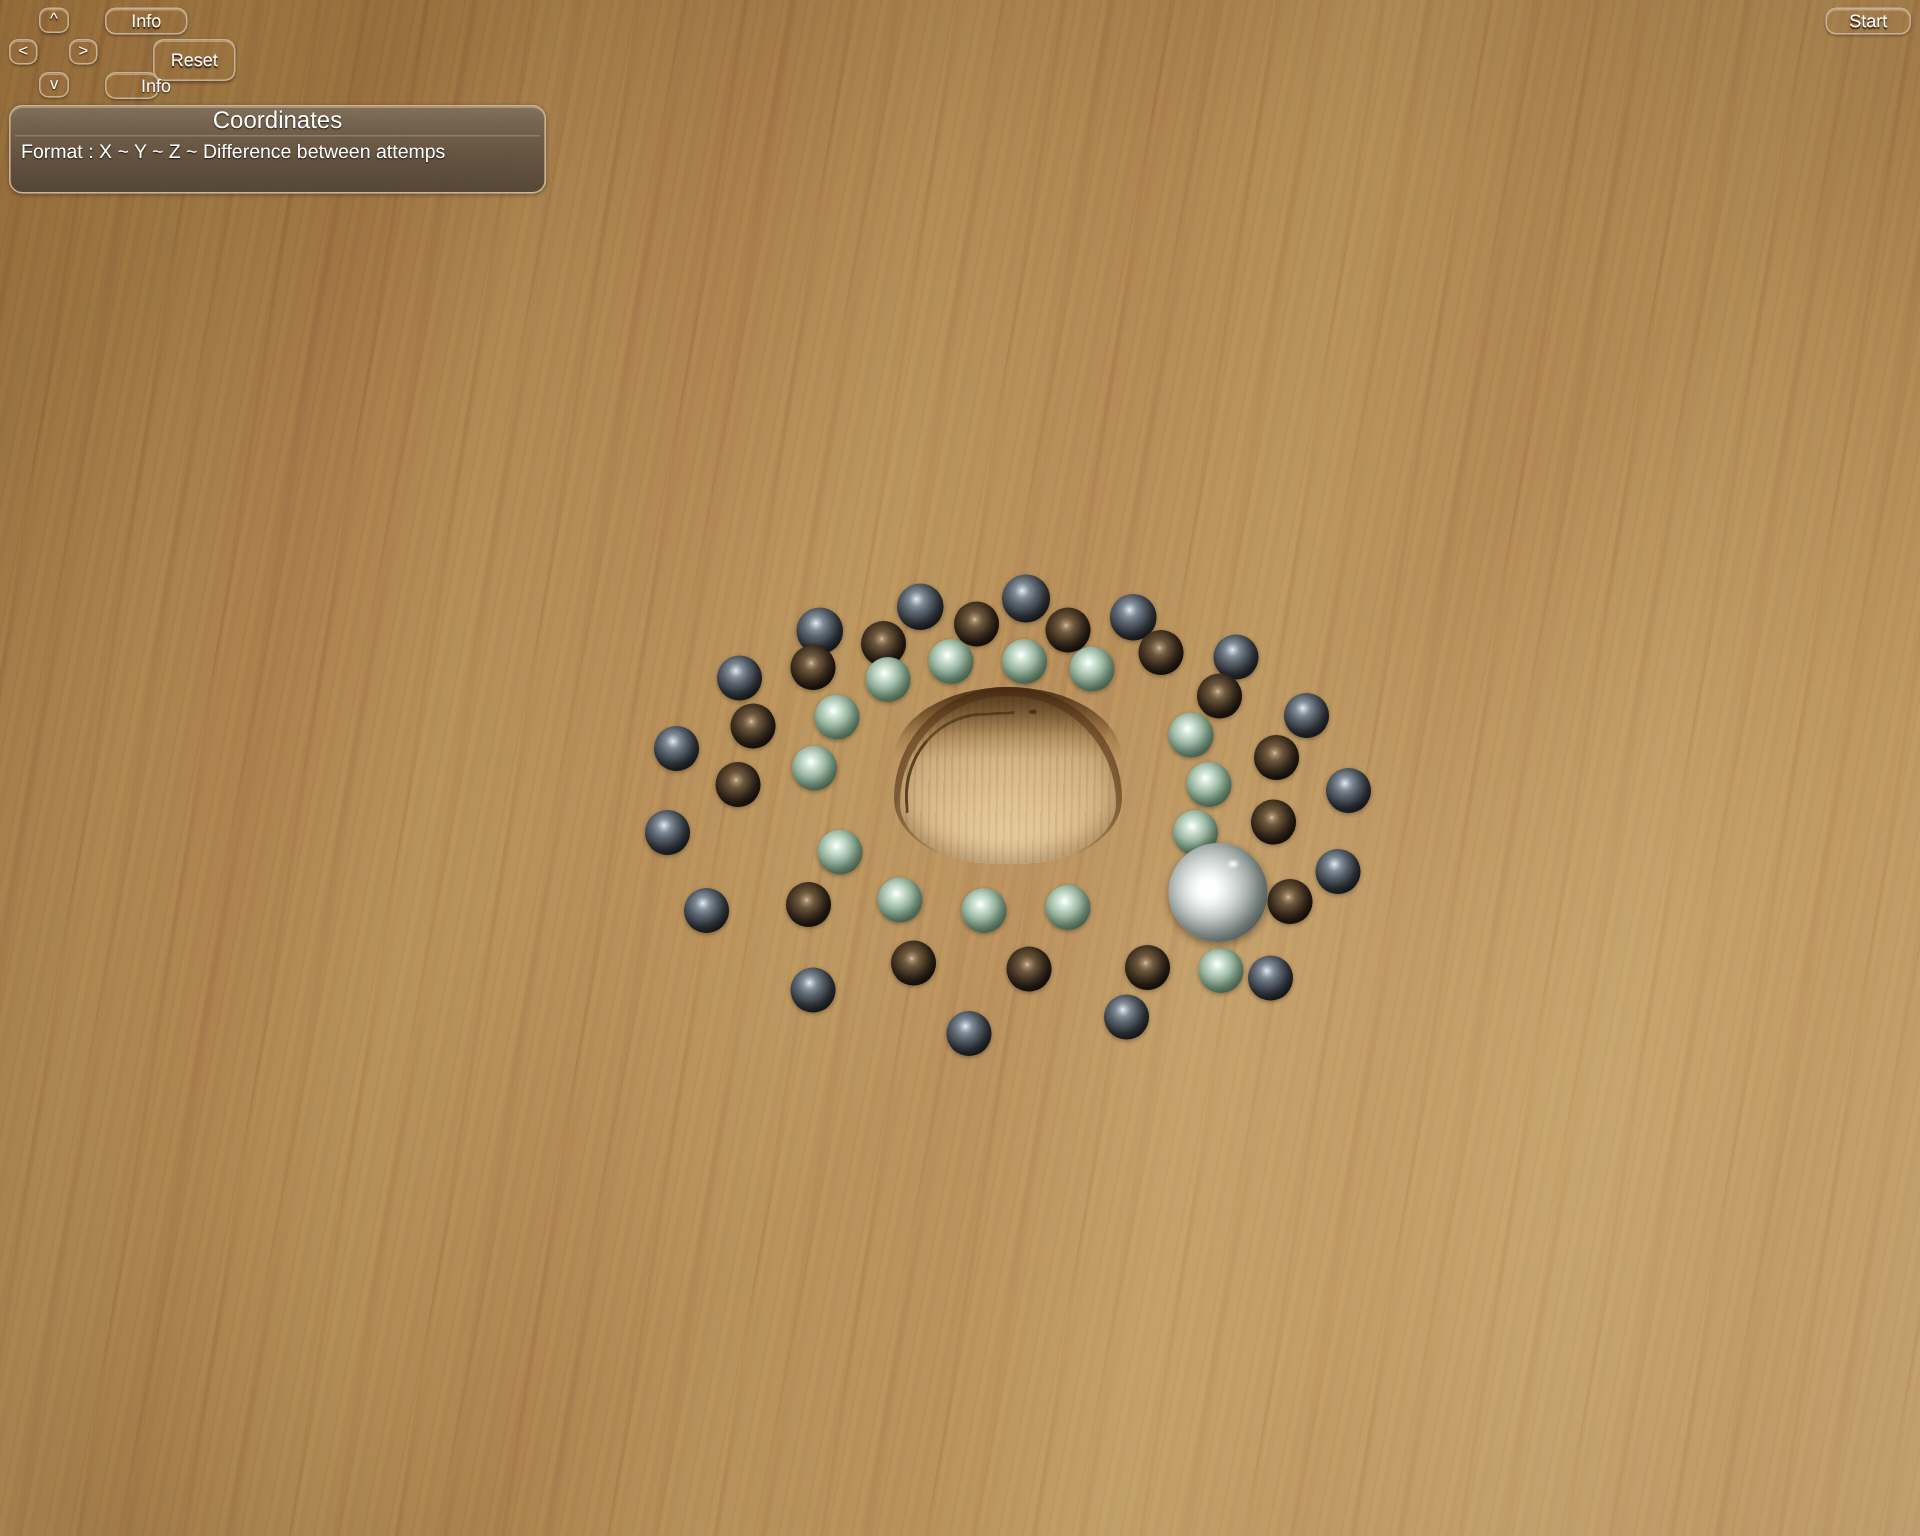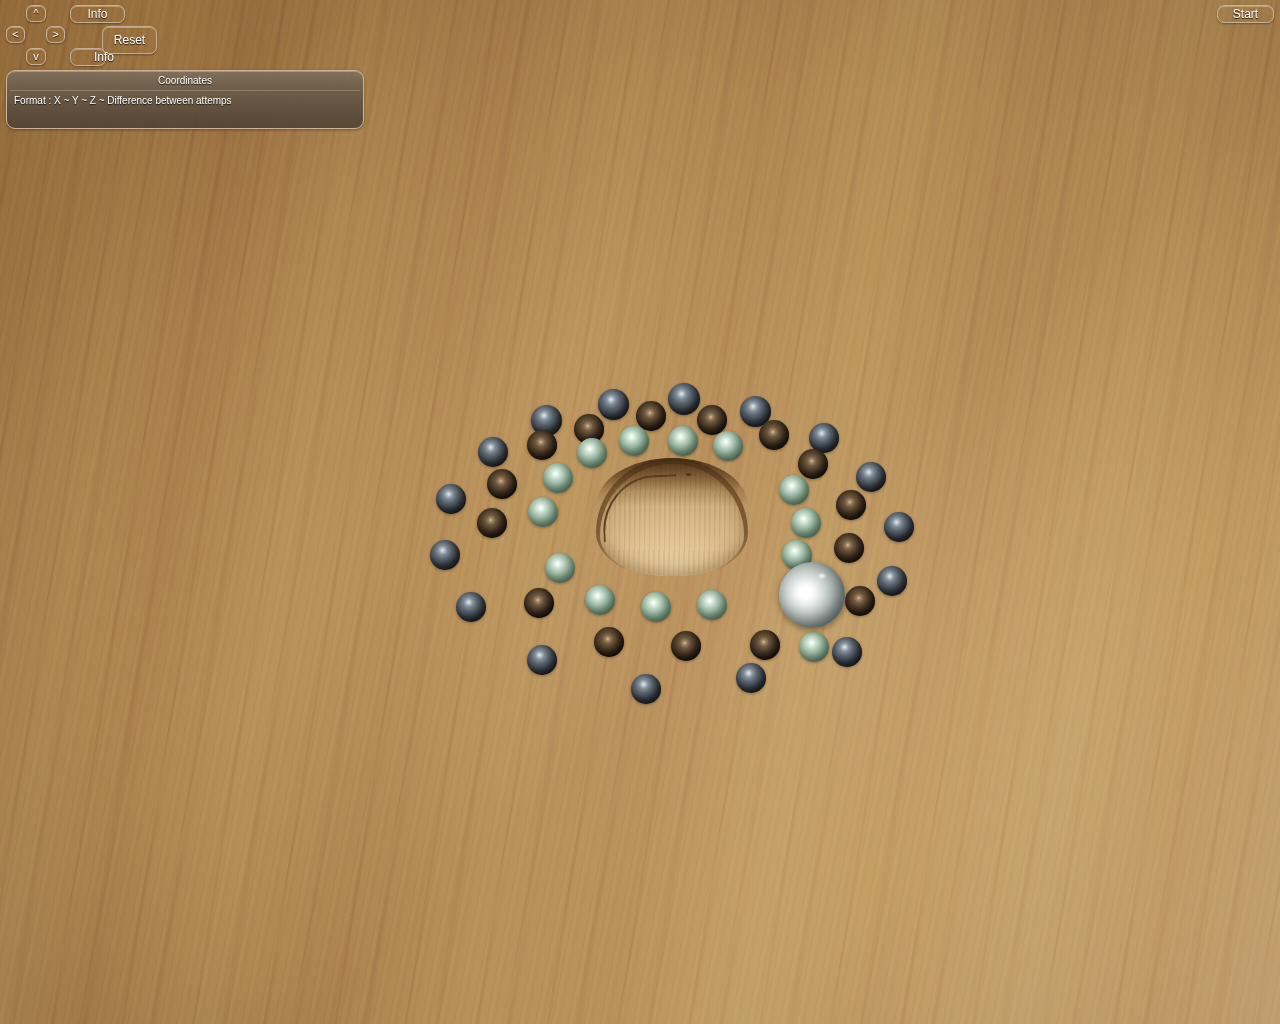--- a/index.html
+++ b/index.html
@@ -250,32 +250,32 @@
       rgba(128,112,92,0.93) 0%, rgba(112,97,78,0.93) 22%,
       rgba(94,80,63,0.93) 60%, rgba(80,68,52,0.93) 100%);
     box-shadow: inset 0 1px 0 rgba(255,240,215,0.30),
                 0 1px 3px rgba(0,0,0,0.35);
     padding: 2px 0 0 0;
     overflow: hidden;
   }
   #coord-title {
     text-align: center;
     color: #ffffff;
-    font-size: 10px;
+    font-size: 16px;
     line-height: 16px;
     text-shadow: 0 1px 1px rgba(0,0,0,0.8);
   }
   #coord-divider {
     height: 1px;
     margin: 1px 3px 0 3px;
     background: rgba(255,245,225,0.22);
   }
   .coord-line {
     color: #ffffff;
-    font-size: 10px;
+    font-size: 13px;
     line-height: 20px;
     padding-left: 7px;
     white-space: nowrap;
     text-shadow: 0 1px 1px rgba(0,0,0,0.8);
   }
 </style>
 </head>
 <body>
 
 <div id="app">

